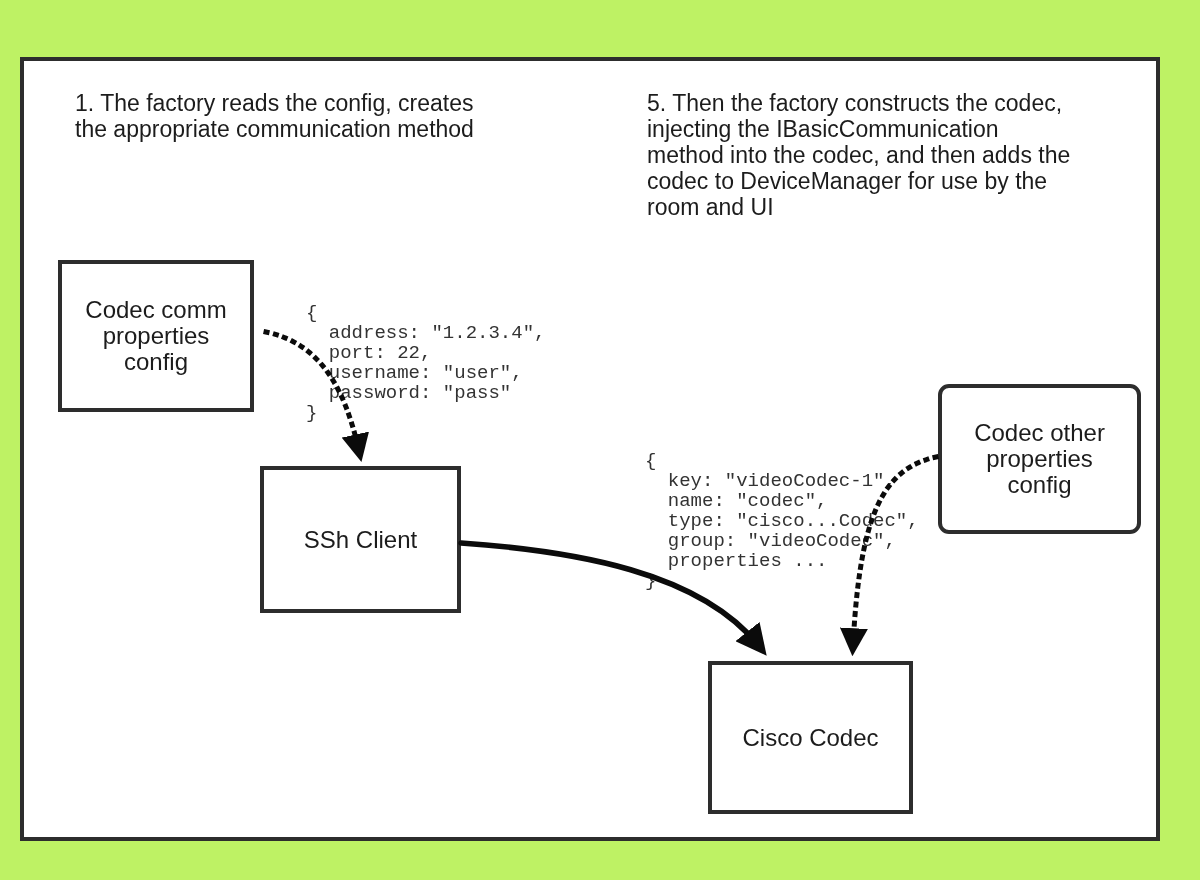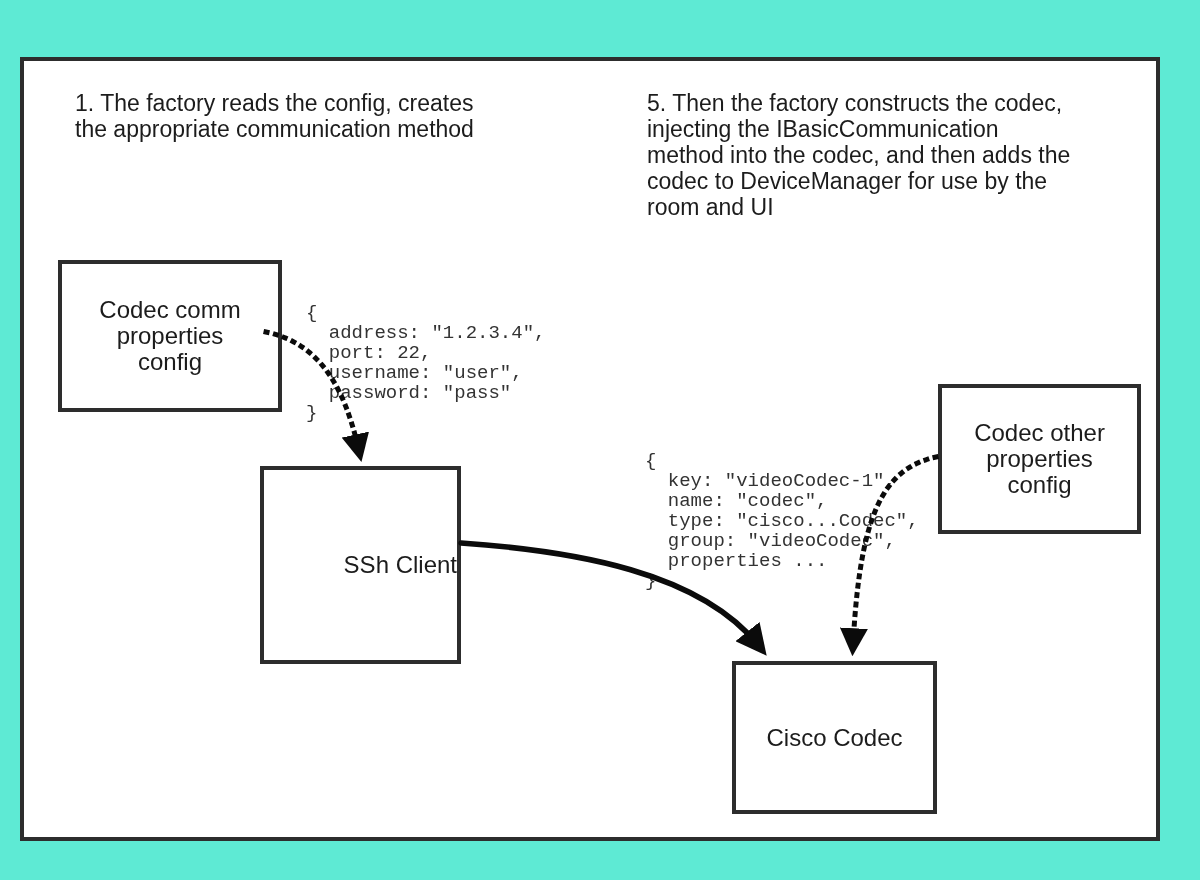--- a/index.html
+++ b/index.html
@@ -1,21 +1,21 @@
 <!DOCTYPE html>
 <html><head>
 <meta charset="utf-8">
 <style>
   * { margin: 0; padding: 0; box-sizing: border-box; }
   html, body { background: #ffffff; }
   .stage {
     position: relative;
     width: 1200px;
     height: 880px;
-    background: #5eead4;
+    background: #bef264;
     font-family: "Liberation Sans", sans-serif;
     color: #1c1c1c;
     overflow: hidden;
   }
   .frame {
     position: absolute;
     left: 20px; top: 57px;
     width: 1140px; height: 784px;
     border: 4px solid #2d2d2d;
     background: #ffffff;
@@ -35,24 +35,24 @@
     border: 4px solid #2d2d2d;
     background: #ffffff;
     display: flex;
     align-items: center;
     justify-content: center;
     text-align: center;
     font-size: 24px;
     line-height: 26px;
     white-space: pre-line;
   }
-  .node-comm  { left: 58px;  top: 260px; width: 224px; height: 152px; }
-  .node-ssh   { left: 260px; top: 466px; width: 201px; height: 198px; justify-content: flex-end; }
-  .node-other { left: 938px; top: 384px; width: 203px; height: 150px; }
-  .node-cisco { left: 708px; top: 661px; width: 205px; height: 153px; margin-left: 24px; }
+  .node-comm  { left: 58px;  top: 260px; width: 196px; height: 152px; }
+  .node-ssh   { left: 260px; top: 466px; width: 201px; height: 147px; }
+  .node-other { left: 938px; top: 384px; width: 203px; height: 150px; border-radius: 11px; }
+  .node-cisco { left: 708px; top: 661px; width: 205px; height: 153px; }
   .code {
     position: absolute;
     font-family: "Liberation Mono", monospace;
     font-size: 19px;
     line-height: 20px;
     white-space: pre;
     color: #333333;
   }
   .code-1 { left: 306px; top: 303px; }
   .code-2 { left: 645px; top: 451px; }

